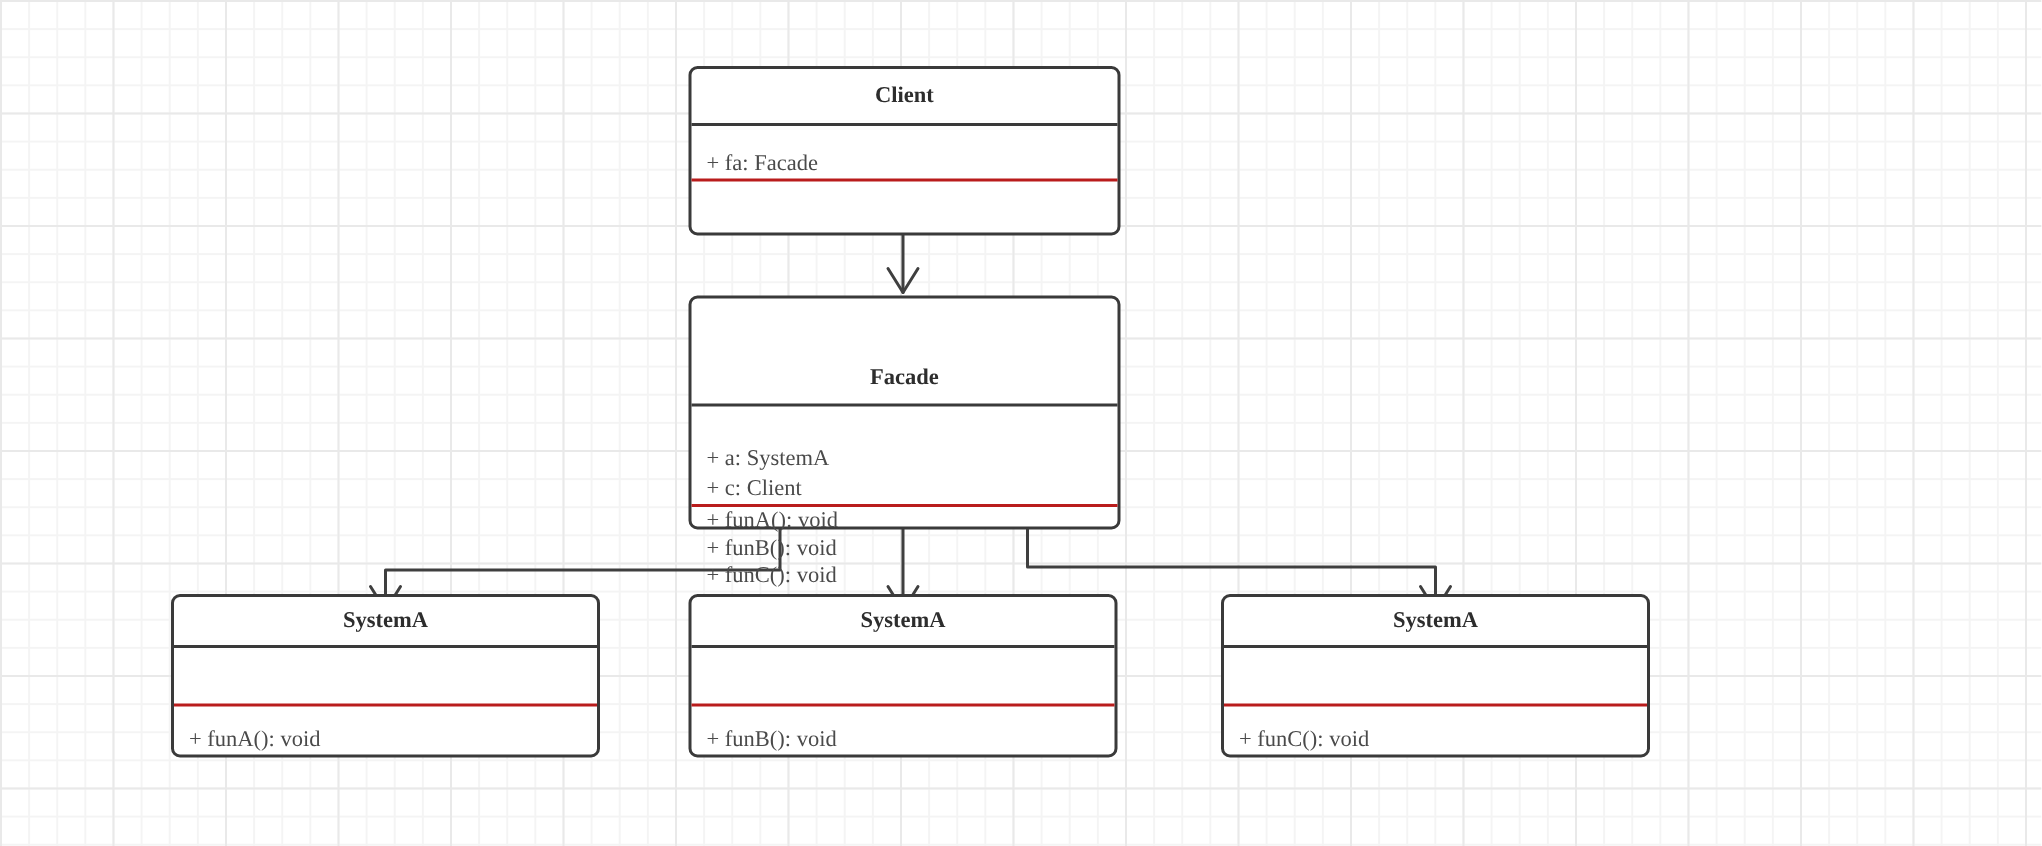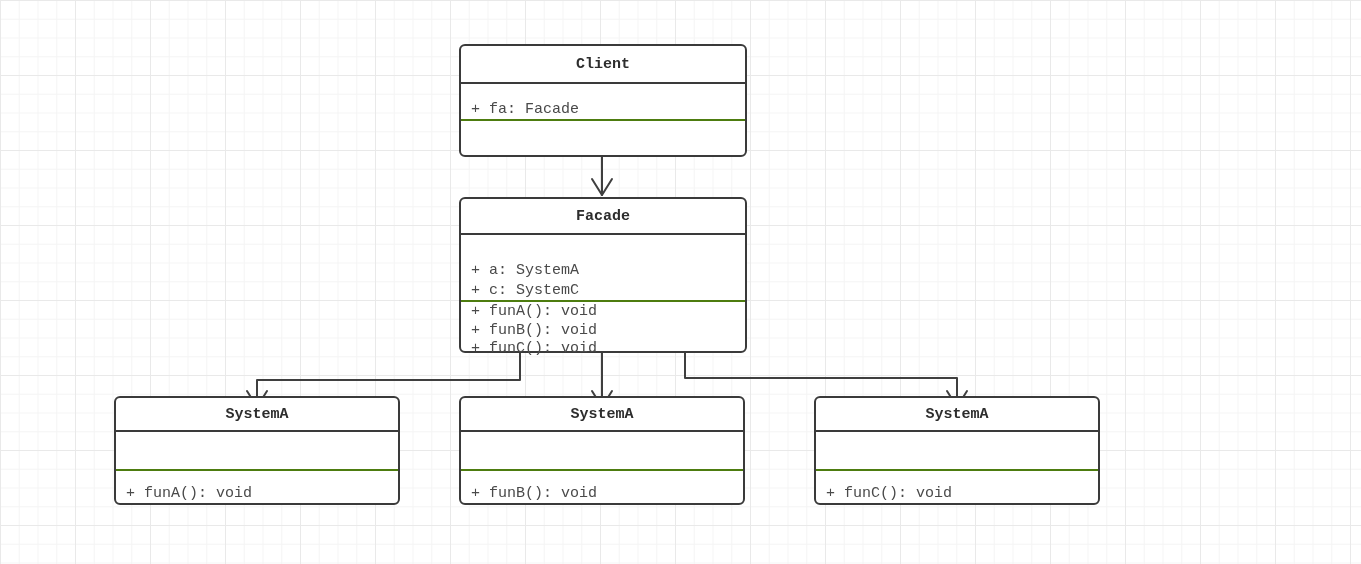--- a/index.html
+++ b/index.html
@@ -12,21 +12,21 @@
     width: 1361px;
     height: 564px;
     overflow: hidden;
     background-color: #ffffff;
     background-image:
       linear-gradient(to right, #e9e9e9 1px, transparent 1px),
       linear-gradient(to bottom, #e9e9e9 1px, transparent 1px),
       linear-gradient(to right, #f4f4f4 1px, transparent 1px),
       linear-gradient(to bottom, #f4f4f4 1px, transparent 1px);
     background-size: 75px 75px, 75px 75px, 18.75px 18.75px, 18.75px 18.75px;
-    font-family: Liberation Mono, monospace;
+    font-family: Liberation Serif, serif;
   }
 
   .uml-class {
     position: absolute;
     box-sizing: border-box;
     background: #ffffff;
     border: 2px solid #3a3a3a;
     border-radius: 6px;
   }
   .uml-head {
@@ -42,37 +42,37 @@
   .uml-section {
     box-sizing: border-box;
     padding: 0 10px;
     font-size: 15px;
     color: #4a4a4a;
     display: flex;
     flex-direction: column;
     justify-content: flex-end;
   }
   .uml-section.sep {
-    border-top: 2px solid #4d7c0f;
+    border-top: 2px solid #b91c1c;
   }
   .uml-line {
     line-height: 19.5px;
     white-space: nowrap;
     overflow: hidden;
   }
 
   
   #class-client { left: 459px; top: 44px;  width: 288px; height: 113px; }
   #class-client .uml-head    { height: 38px; }
   #class-client .sec-attrs   { height: 35px; }
   #class-client .sec-methods { height: 36px; }
 
   
   #class-facade { left: 459px; top: 197px; width: 288px; height: 156px; }
-  #class-facade .uml-head    { height: 36px; }
+  #class-facade .uml-head    { height: 36px; margin-top: 36px; }
   #class-facade .sec-attrs   { height: 65px; }
   #class-facade .sec-methods { height: 58px; }
 
   
   .sys-box { top: 396px; width: 286px; height: 109px; }
   .sys-box .uml-head    { height: 34px; }
   .sys-box .sec-attrs   { height: 37px; }
   .sys-box .sec-methods { height: 34px; }
   #class-system-left   { left: 114px; }
   #class-system-middle { left: 459px; }
@@ -122,21 +122,21 @@
     <div class="uml-section sec-attrs">
       <div class="uml-line">+ fa: Facade</div>
     </div>
     <div class="uml-section sec-methods sep"></div>
   </div>
 
   <div class="uml-class" id="class-facade">
     <div class="uml-head">Facade</div>
     <div class="uml-section sec-attrs">
       <div class="uml-line">+ a: SystemA</div>
-      <div class="uml-line">+ c: SystemC</div>
+      <div class="uml-line">+ c: Client</div>
     </div>
     <div class="uml-section sec-methods sep">
       <div class="uml-line">+ funA(): void</div>
       <div class="uml-line">+ funB(): void</div>
       <div class="uml-line">+ funC(): void</div>
     </div>
   </div>
 
   <div class="uml-class sys-box" id="class-system-left">
     <div class="uml-head">SystemA</div>

